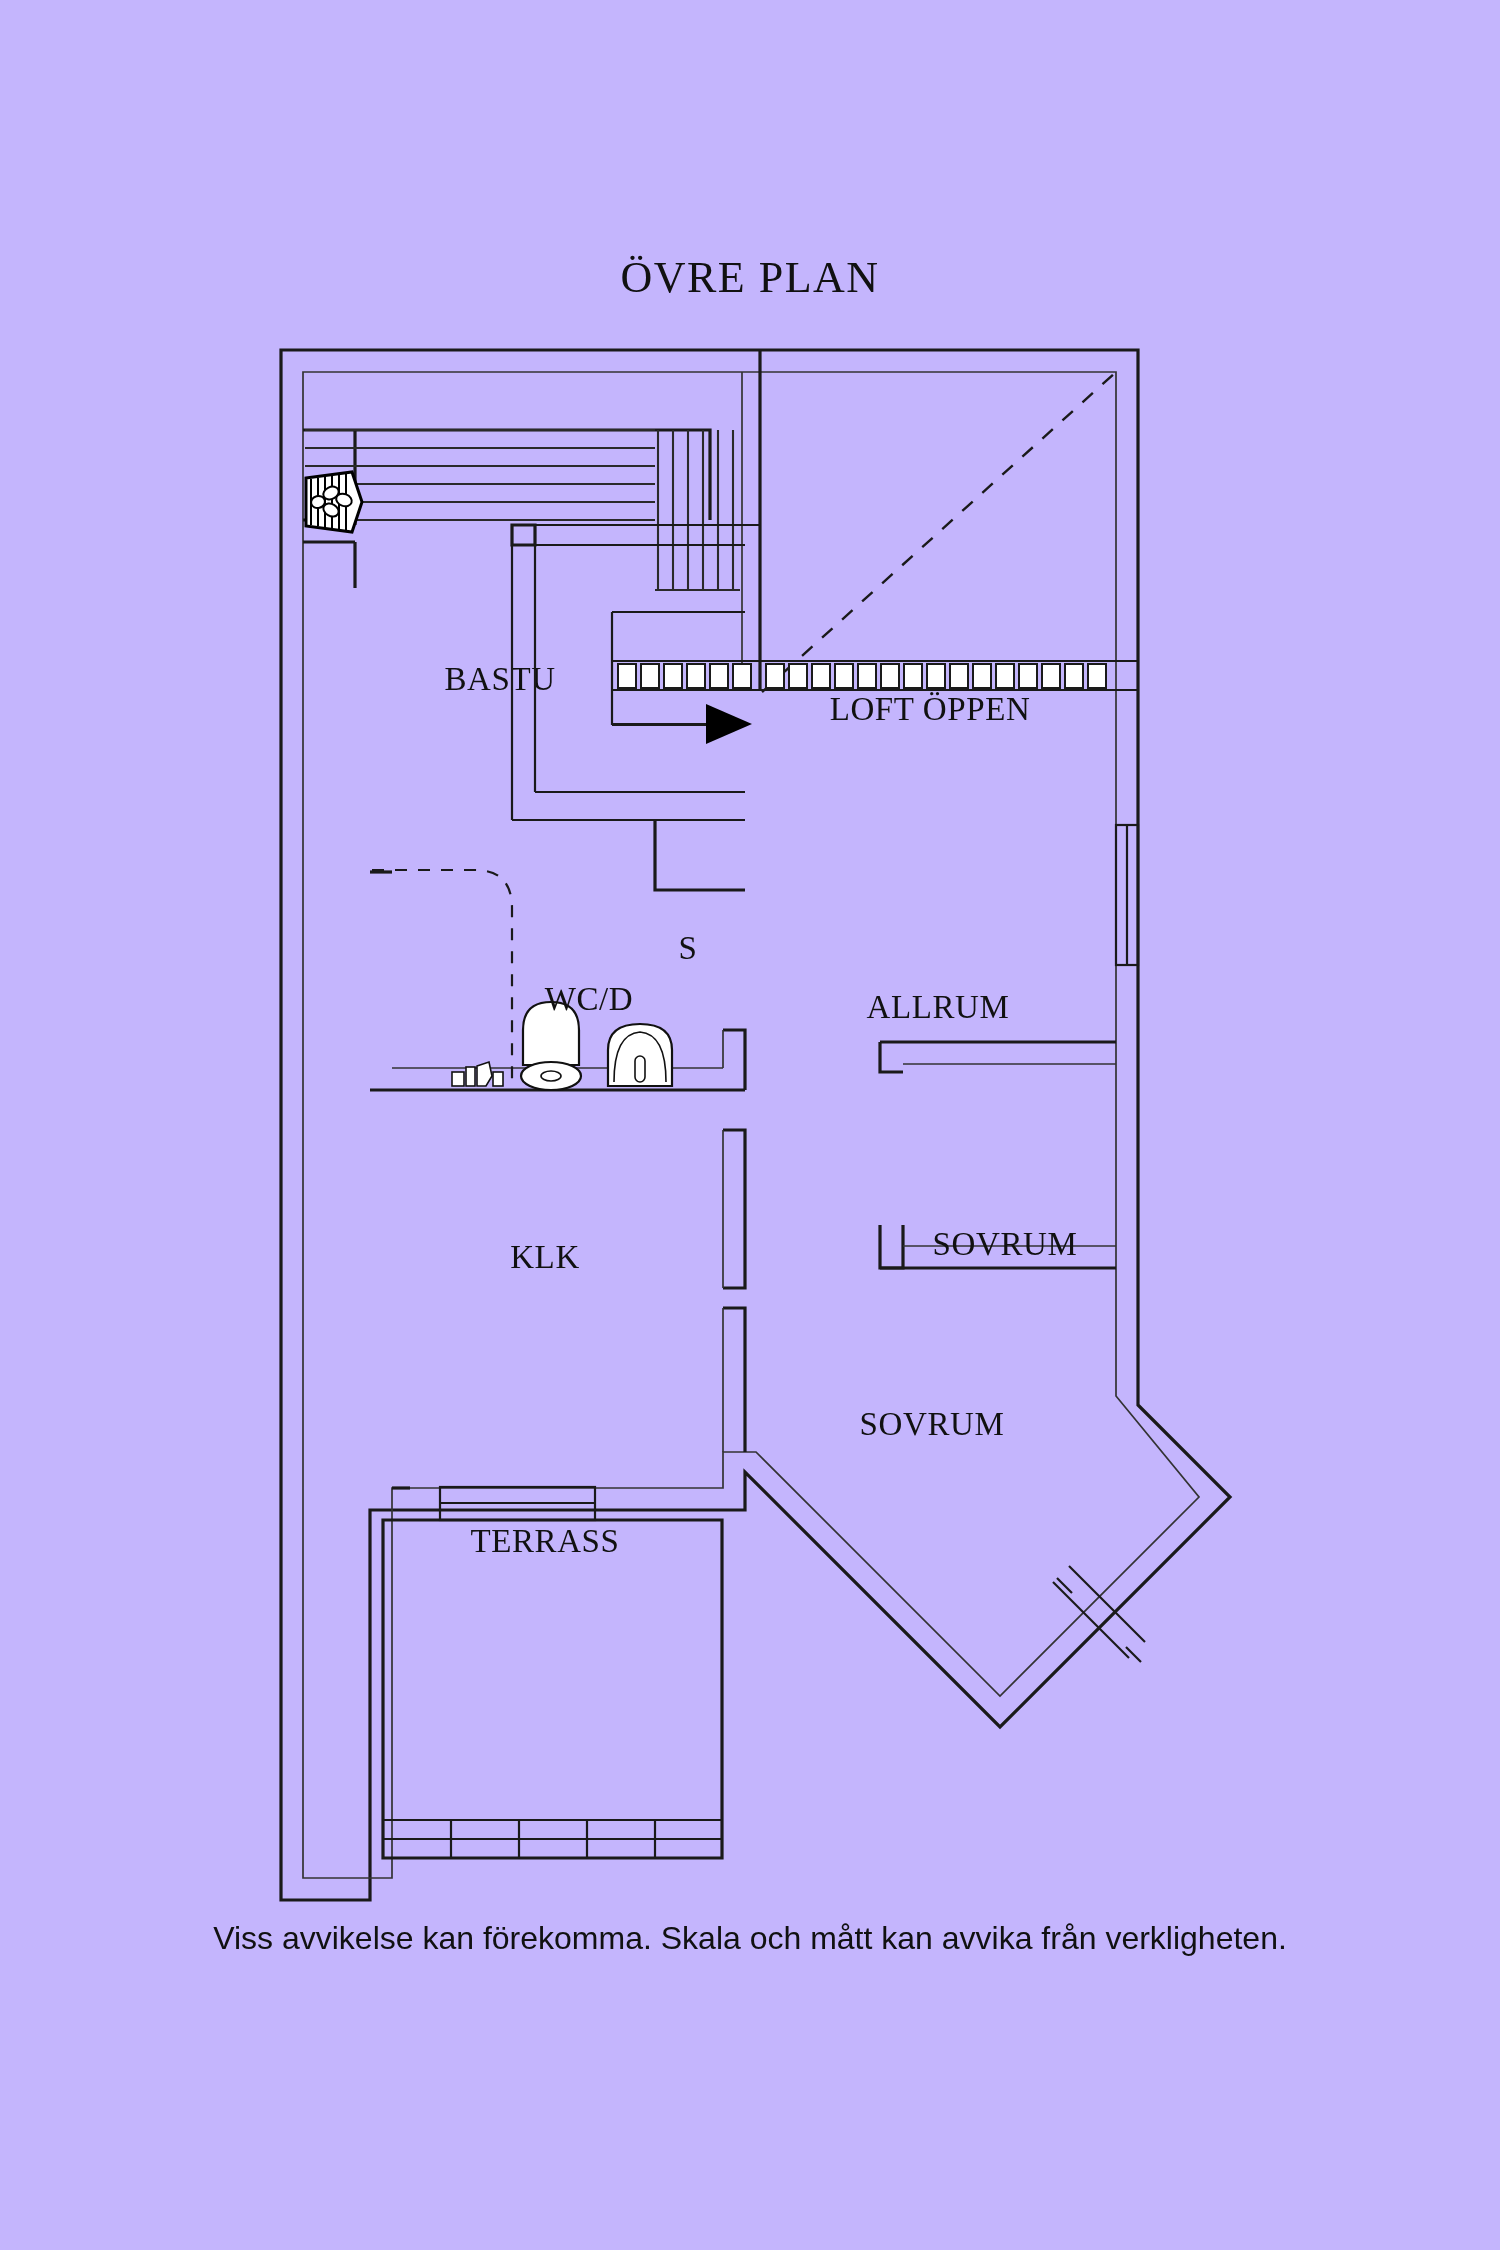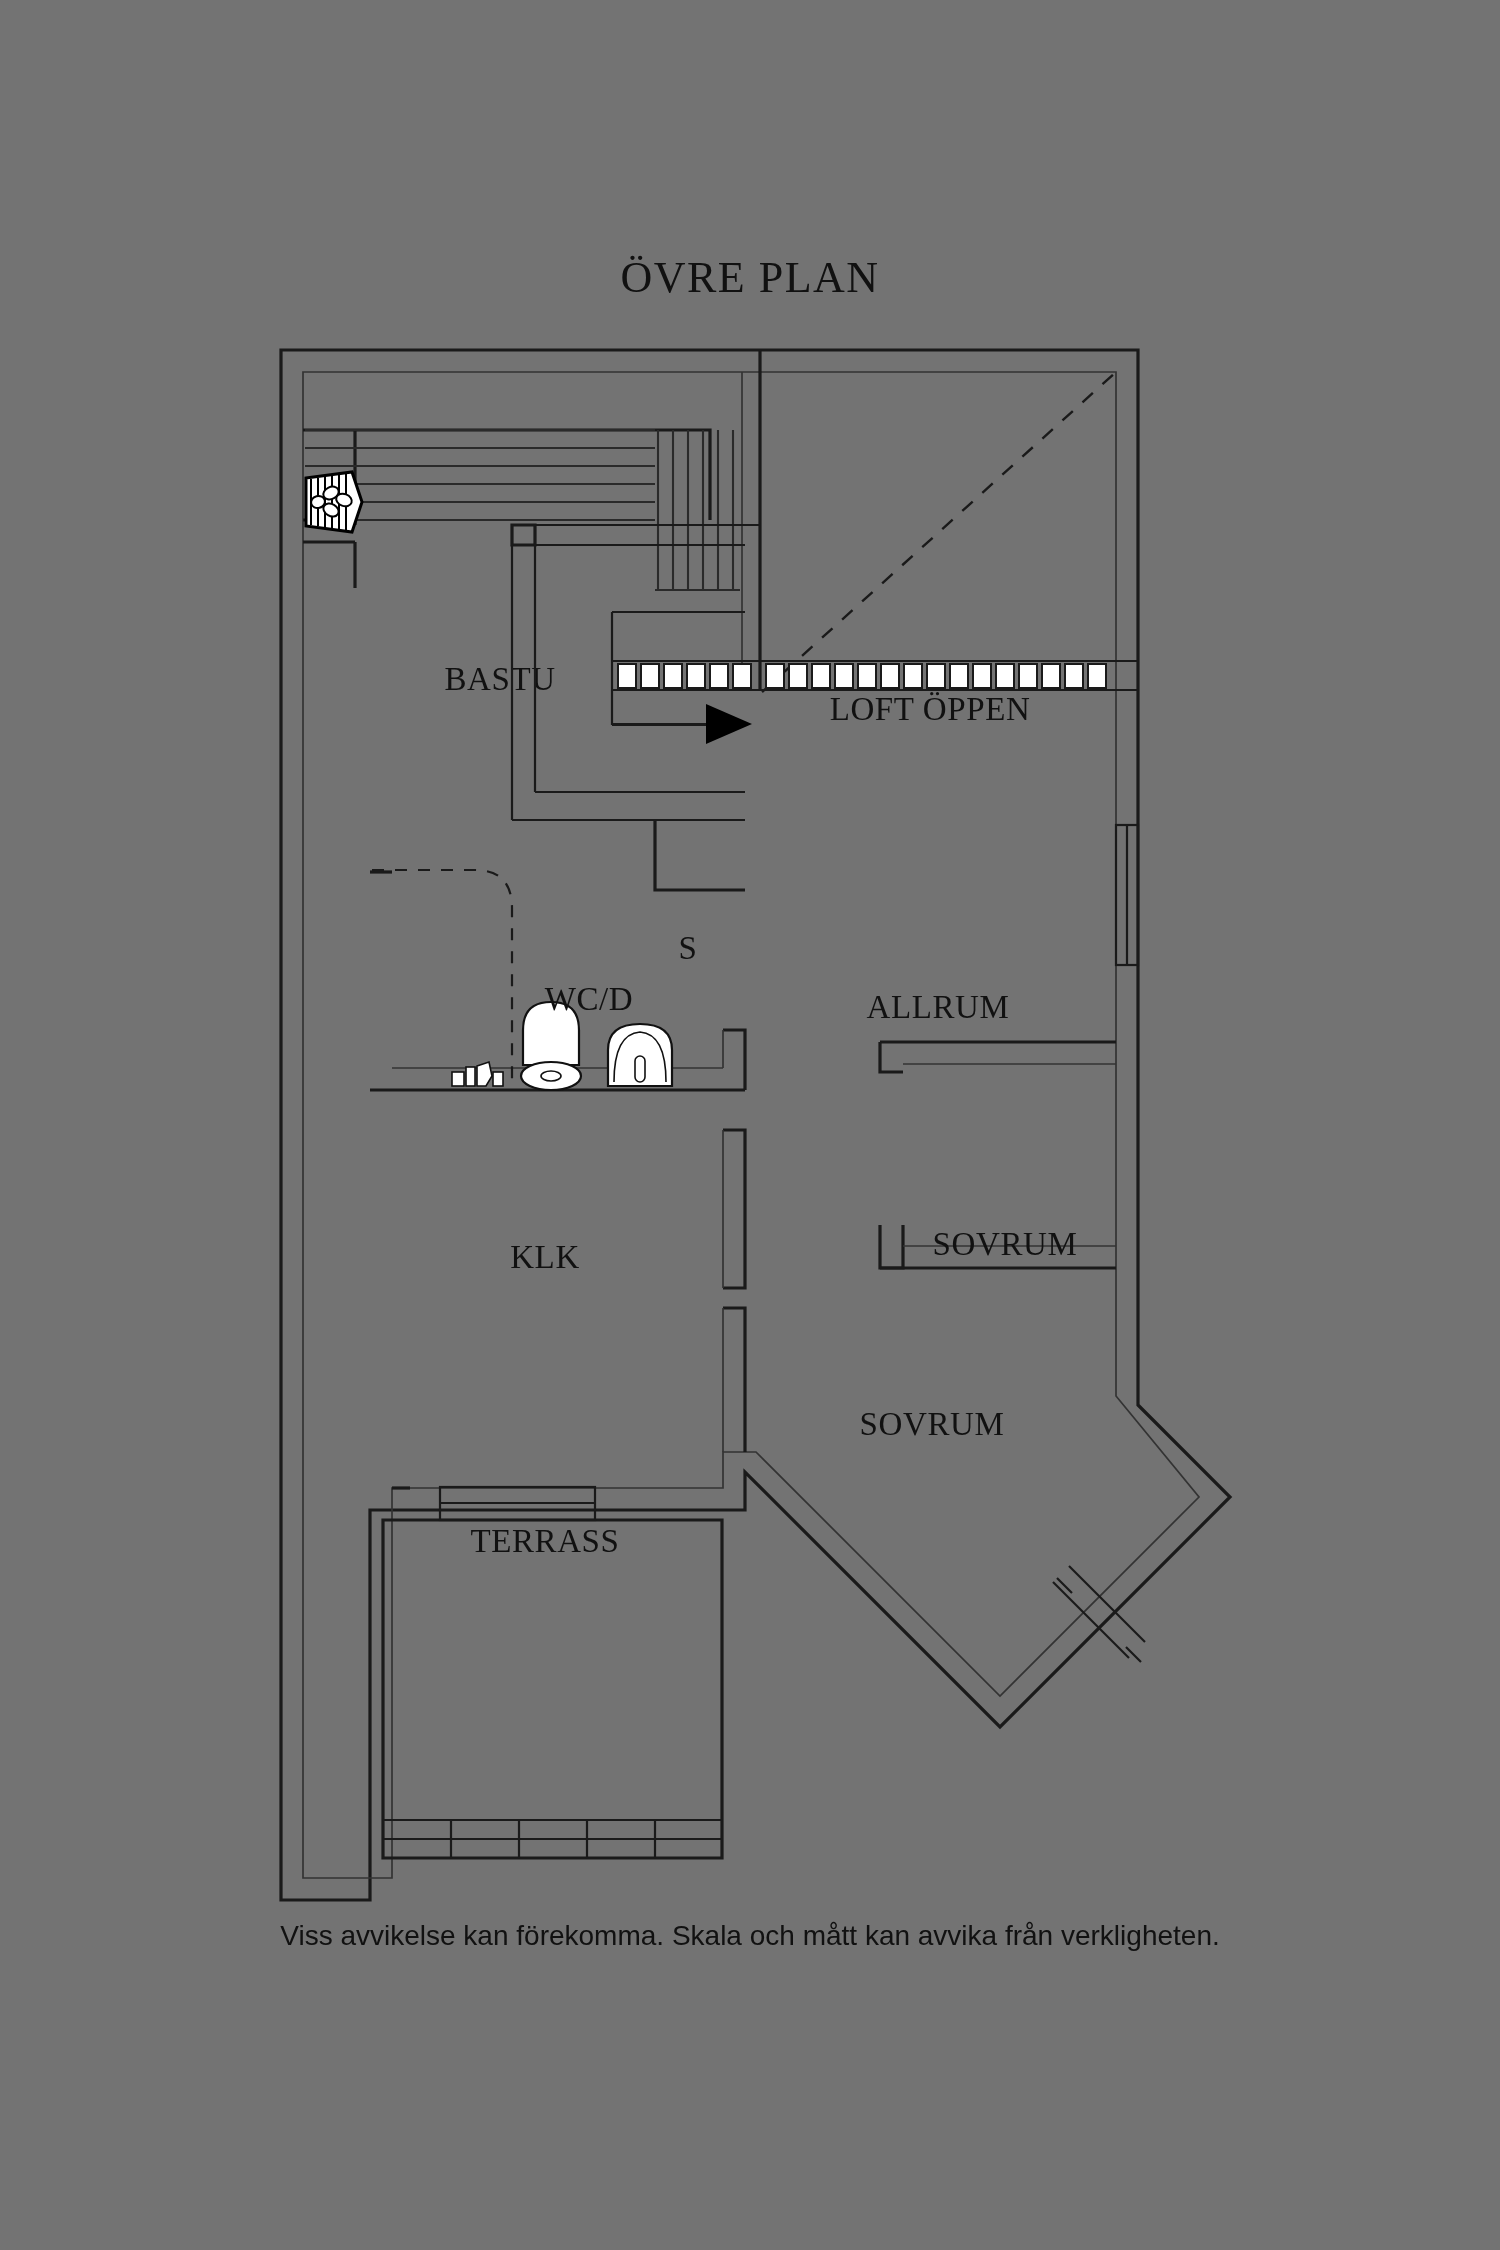--- a/index.html
+++ b/index.html
@@ -12,21 +12,21 @@
     height: 2250px;
     font-family: "Liberation Serif", serif;
     position: relative;
     overflow: hidden;
   }
   #page {
     position: absolute;
     left: 0; top: 0;
     width: 1500px;
     height: 2250px;
-    background: #737373;
+    background: #c4b5fd;
   }
   #plan-title {
     position: absolute;
     left: 0;
     top: 252px;
     width: 1500px;
     text-align: center;
     font-family: "Liberation Serif", serif;
     font-size: 44px;
     letter-spacing: 1.5px;
@@ -65,21 +65,21 @@
   .stove-bar { fill: none; stroke: #000000; stroke-width: 2.0; }
   .stone { fill: #ffffff; stroke: #000000; stroke-width: 2.0; }
   .baluster { fill: #ffffff; stroke: #1a1a1a; stroke-width: 2.0; }
   #plan-caption {
     position: absolute;
     left: 0;
     top: 1920px;
     width: 1500px;
     text-align: center;
     font-family: "Liberation Sans", sans-serif;
-    font-size: 28px;
+    font-size: 32px;
     color: #111111;
     white-space: nowrap;
   }
 </style>
 </head>
 <body>
 
 <div id="page">
 
   <div id="plan-title">ÖVRE PLAN</div>

